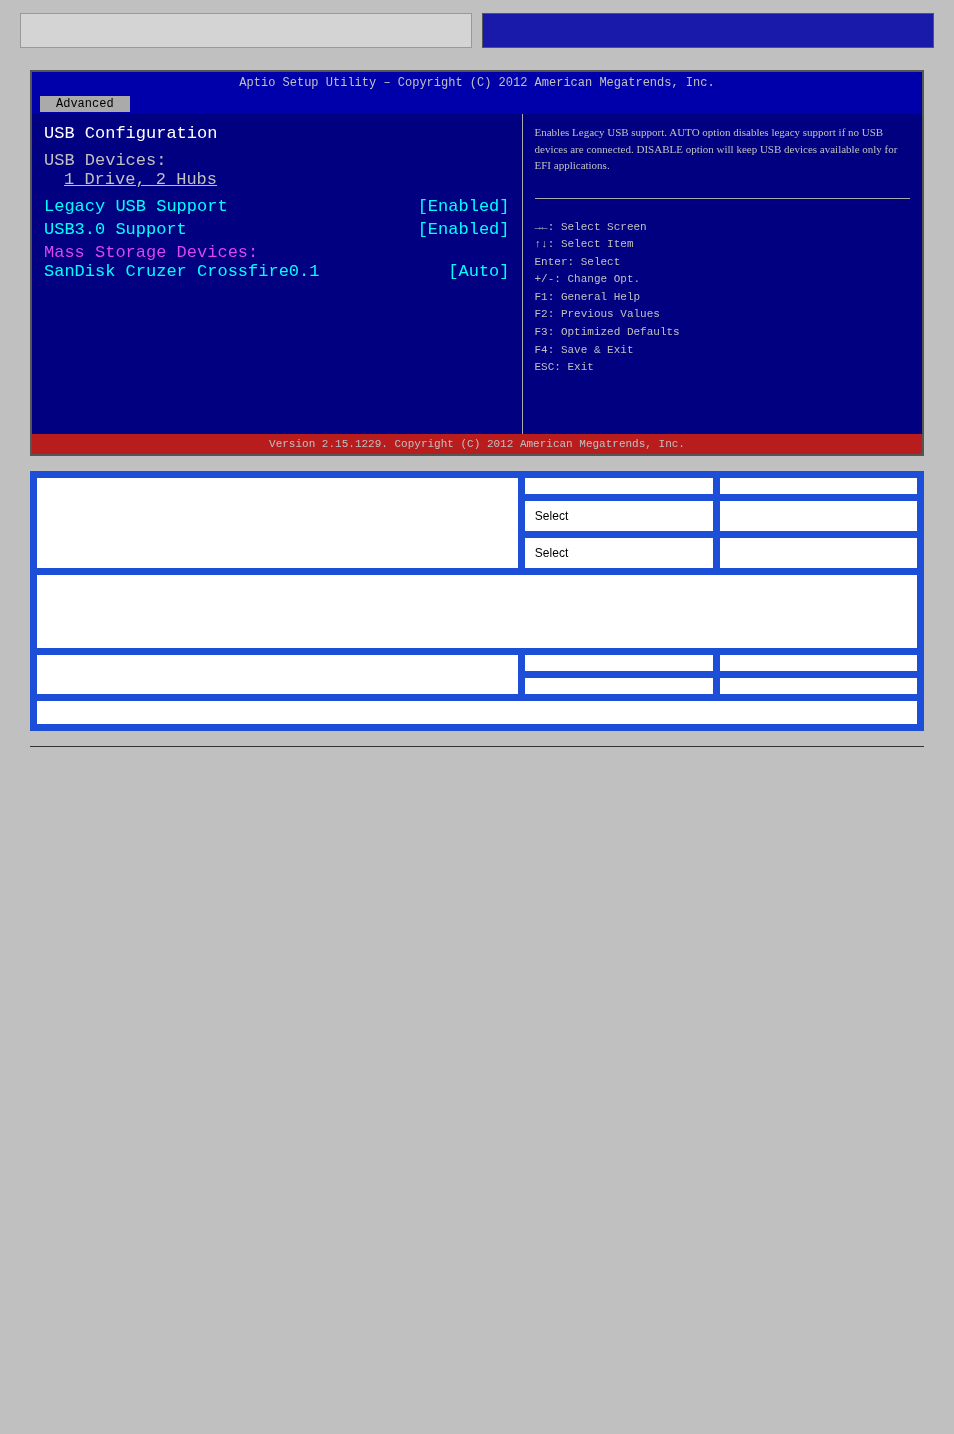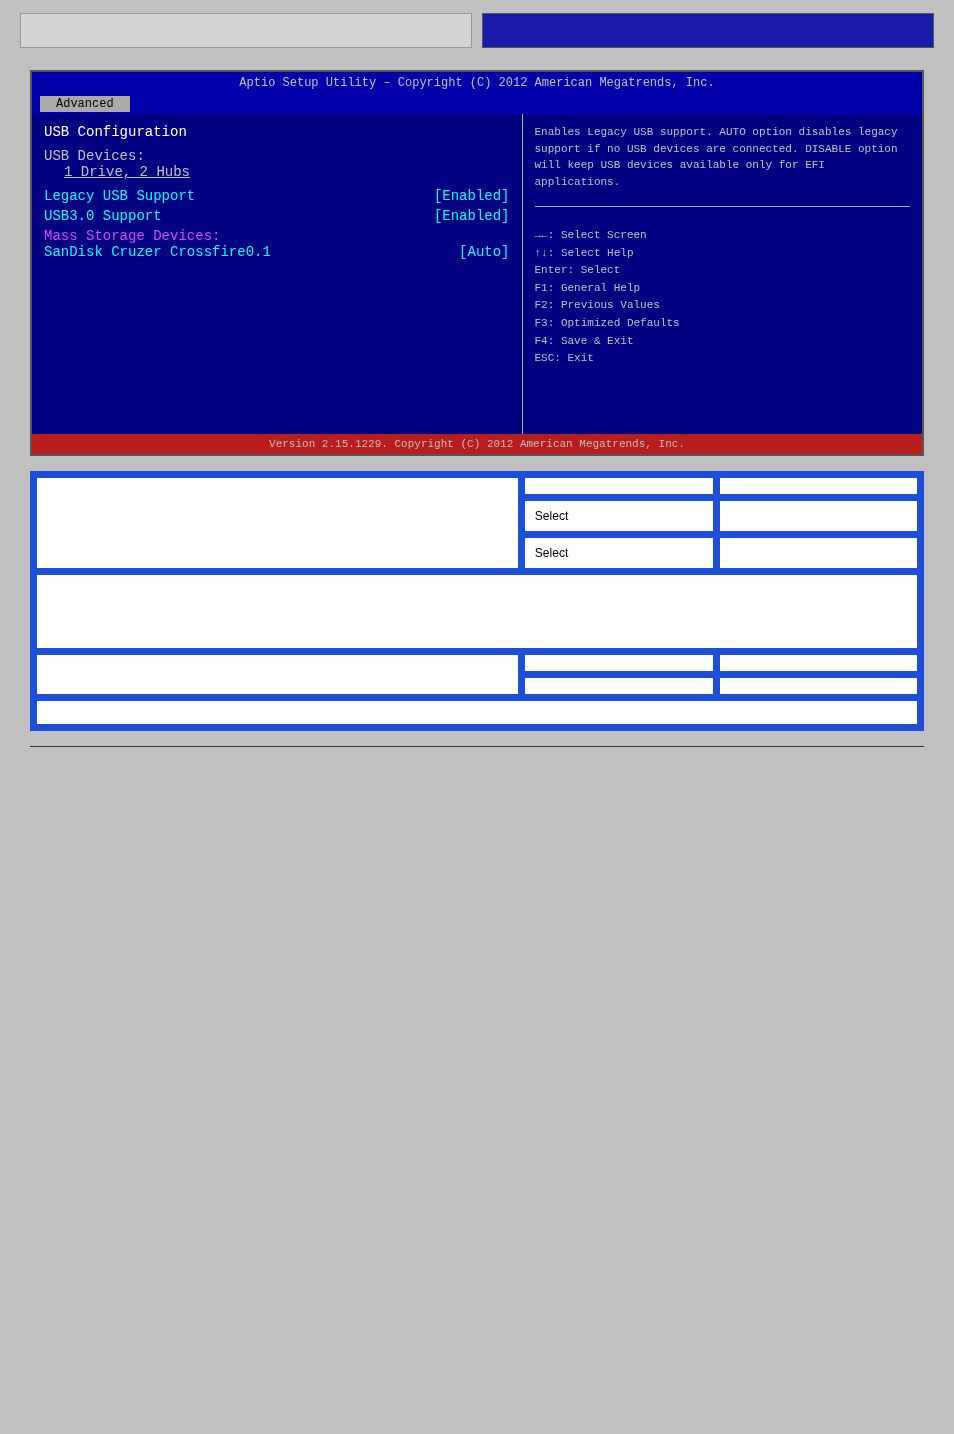--- a/index.html
+++ b/index.html
@@ -68,21 +68,21 @@
       display: flex;
       background: #000080;
       min-height: 320px;
     }
 
     .bios-left {
       flex: 0 0 55%;
       padding: 10px 12px;
       color: #c0c0c0;
       font-family: 'Courier New', monospace;
-      font-size: 14px;
+      font-size: 17px;
     }
 
     .bios-left .section-title {
       color: #ffffff;
       margin-bottom: 8px;
     }
 
     .bios-left .usb-devices {
       margin-bottom: 8px;
     }
@@ -112,22 +112,23 @@
       flex: 0 0 45%;
       padding: 10px 12px;
       color: #c0c0c0;
       font-family: 'Courier New', monospace;
       font-size: 11px;
       border-left: 1px solid #aaaaaa;
     }
 
     .bios-right .help-text {
       color: #c0c0c0;
-      margin-bottom: 16px;
+      margin-bottom: 24px;
       line-height: 1.5;
+      font-family: Liberation Serif, serif;
     }
 
     .bios-right .keys-section {
       color: #c0c0c0;
       line-height: 1.6;
       margin-top: 20px;
     }
 
     .bios-footer {
       background: #b91c1c;
@@ -220,22 +221,23 @@
       <div class="config-row">
         <span class="label">SanDisk Cruzer Crossfire0.1</span>
         <span class="value">[Auto]</span>
       </div>
     </div>
     <div class="bios-right">
       <div class="help-text">Enables Legacy USB support. AUTO option disables legacy support if no USB devices are connected. DISABLE option will keep USB devices available only for EFI applications.</div>
       <hr class="bios-divider">
       <div class="keys-section">
         <div>→←: Select Screen</div>
-        <div>↑↓: Select Help</div>
+        <div>↑↓: Select Item</div>
         <div>Enter: Select</div>
+        <div>+/-: Change Opt.</div>
         <div>F1: General Help</div>
         <div>F2: Previous Values</div>
         <div>F3: Optimized Defaults</div>
         <div>F4: Save &amp; Exit</div>
         <div>ESC: Exit</div>
       </div>
     </div>
   </div>
   <div class="bios-footer">
     <span>Version 2.15.1229. Copyright (C) 2012 American Megatrends, Inc.</span>

